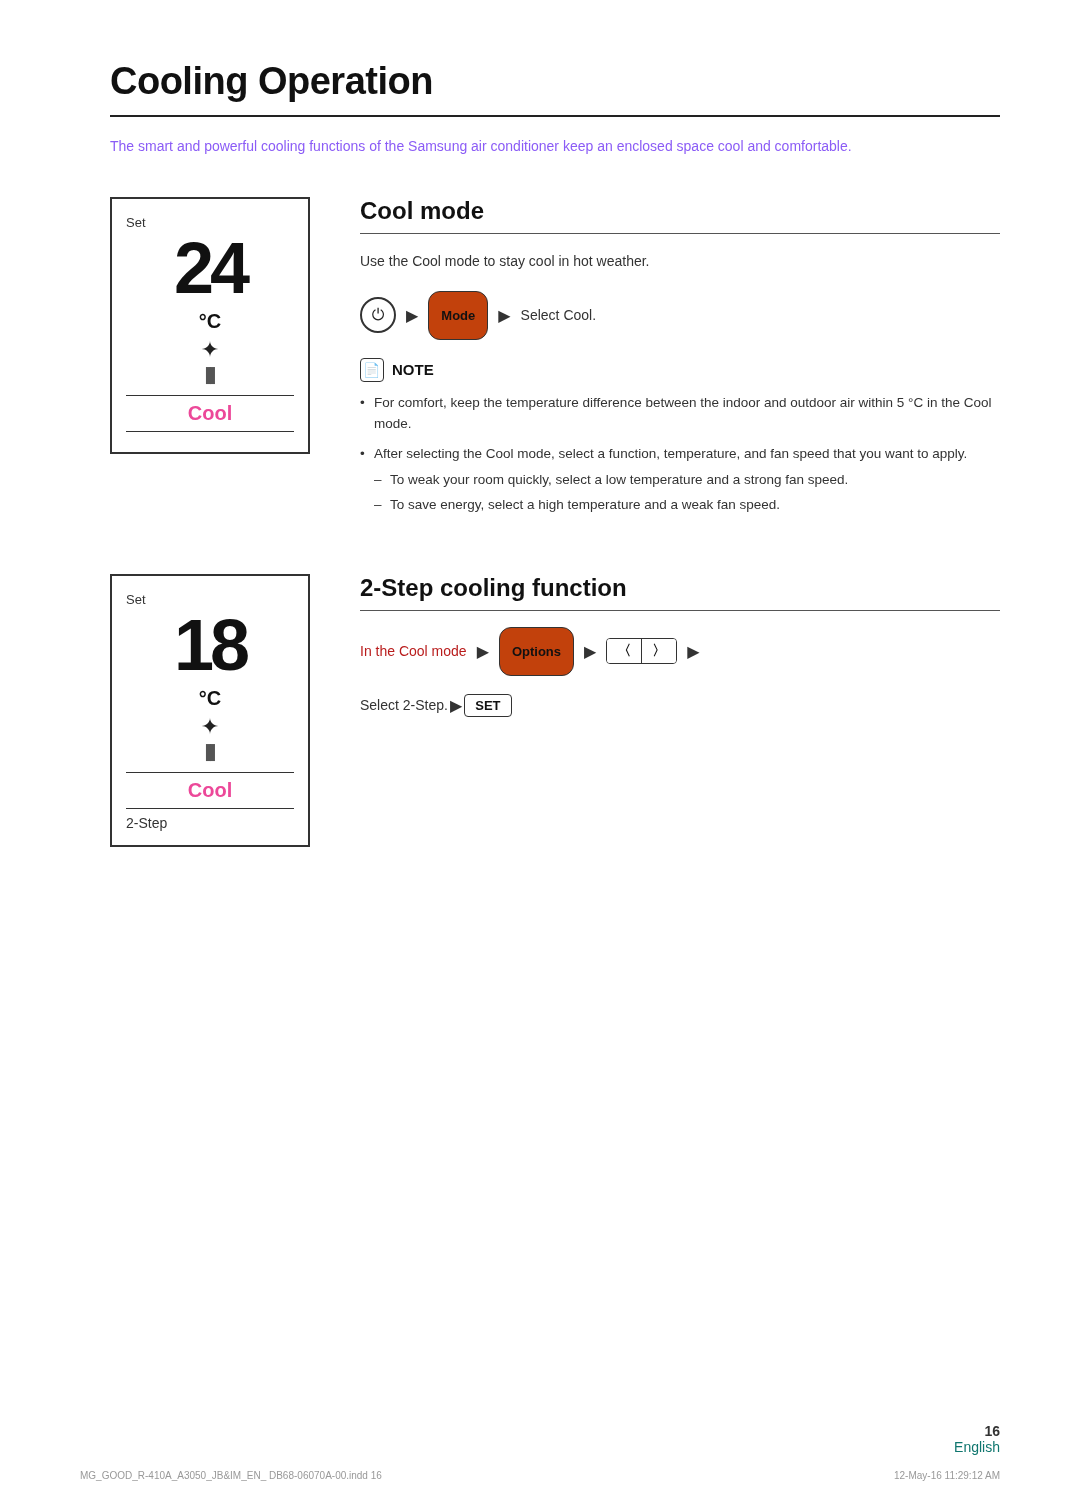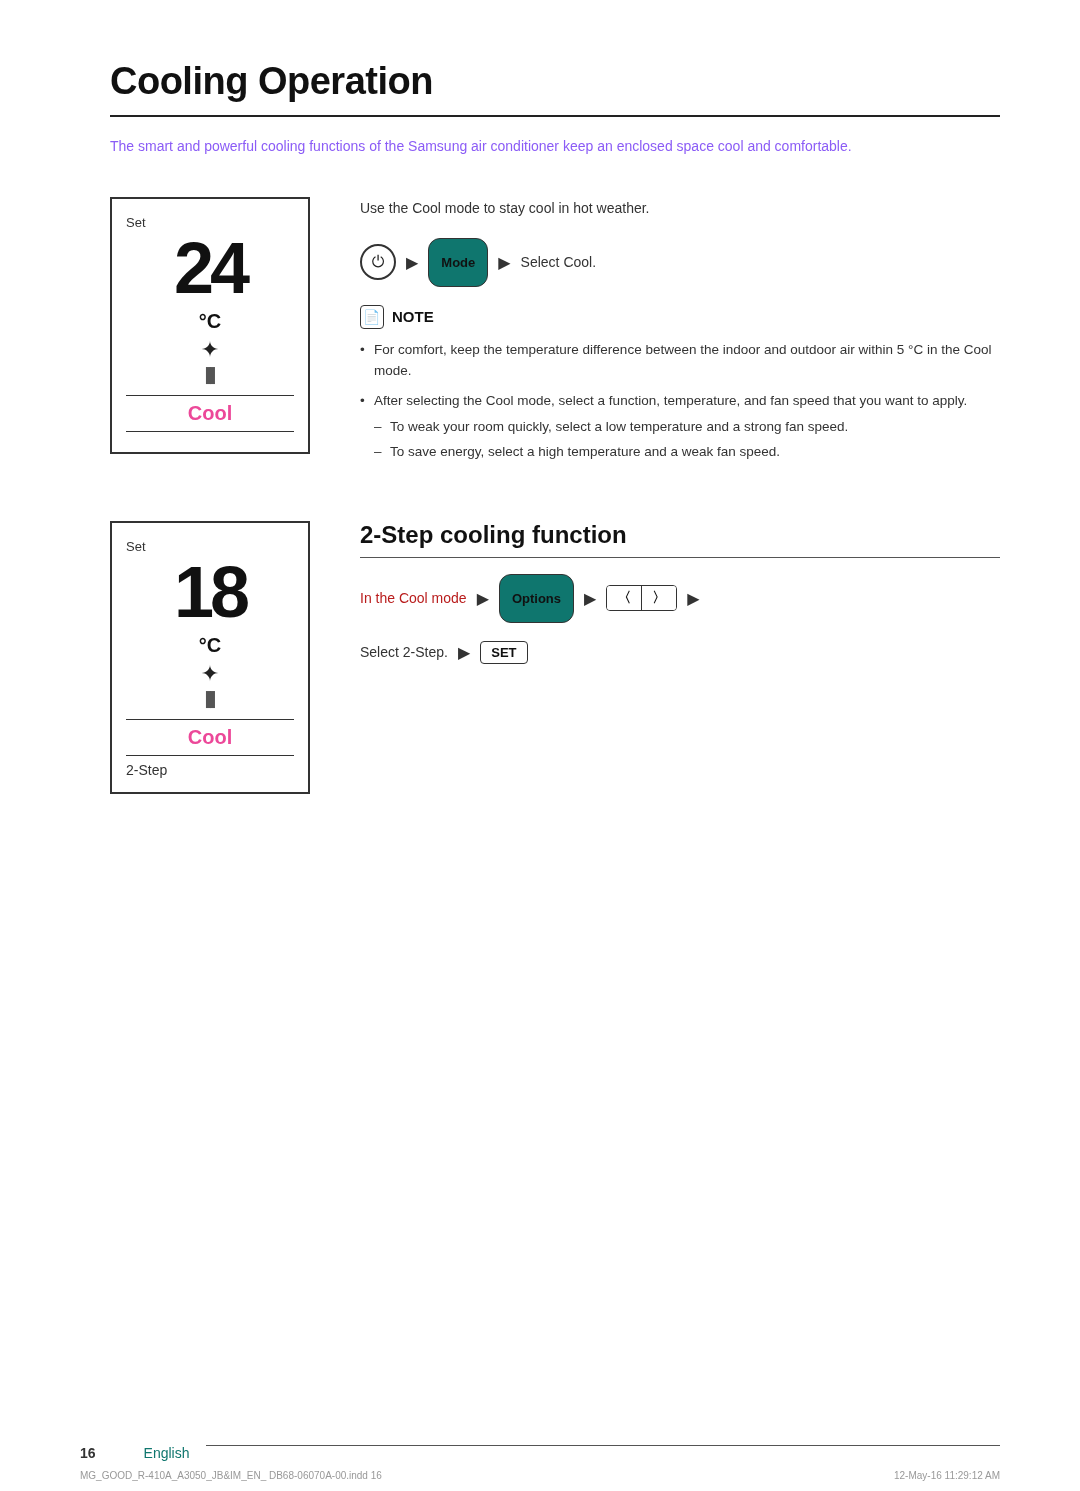--- a/index.html
+++ b/index.html
@@ -218,21 +218,21 @@
       margin: 0 2px;
     }
 
     .pill-button {
       border: 1.5px solid #333;
       border-radius: 12px;
       padding: 16px 12px;
       font-size: 13px;
       font-weight: bold;
       color: #111;
-      background: #0f766e;
+      background: #c2410c;
       display: inline-flex;
       align-items: center;
     }
 
     .square-button {
       border: 1.5px solid #333;
       border-radius: 4px;
       padding: 3px 10px;
       font-size: 13px;
       font-weight: bold;
@@ -330,39 +330,39 @@
       content: '–';
       position: absolute;
       left: 0;
       top: 0;
     }
 
     
     .select-step-row {
       display: flex;
       align-items: center;
-      gap: 8px;
       margin-top: 10px;
       flex-wrap: wrap;
     }
 
     .select-step-text {
       font-size: 14px;
       color: #333;
     }
 
     
     .page-footer {
       position: absolute;
-      bottom: 30px;
+      bottom: 36px;
       left: 80px;
       right: 80px;
       display: flex;
       justify-content: space-between;
-      align-items: flex-start;
+      align-items: flex-end;
+      flex-direction: column;
     }
 
     .page-number {
       font-size: 14px;
       color: #333;
       font-weight: bold;
     }
 
     .footer-divider {
       flex: 1;
@@ -418,20 +418,21 @@
           <div class="fan-icon" style="font-size: 22px;">✦</div>
           <div class="fan-bars">▐▌</div>
         </div>
       </div>
       <hr class="display-divider">
       <div class="display-mode-label">Cool</div>
       <hr class="display-sub-divider">
     </div>
 
     <div class="section-content">
+      <h2 class="section-title">Cool mode</h2>
       <p class="section-desc">Use the Cool mode to stay cool in hot weather.</p>
 
       <div class="instruction-row">
         <div class="power-icon">
           <span>⏻</span>
         </div>
         <span class="arrow-right">▶</span>
         <span class="pill-button">Mode</span>
         <span class="arrow-right">▶</span>
         <span style="font-size:14px;color:#333;">Select Cool.</span>

